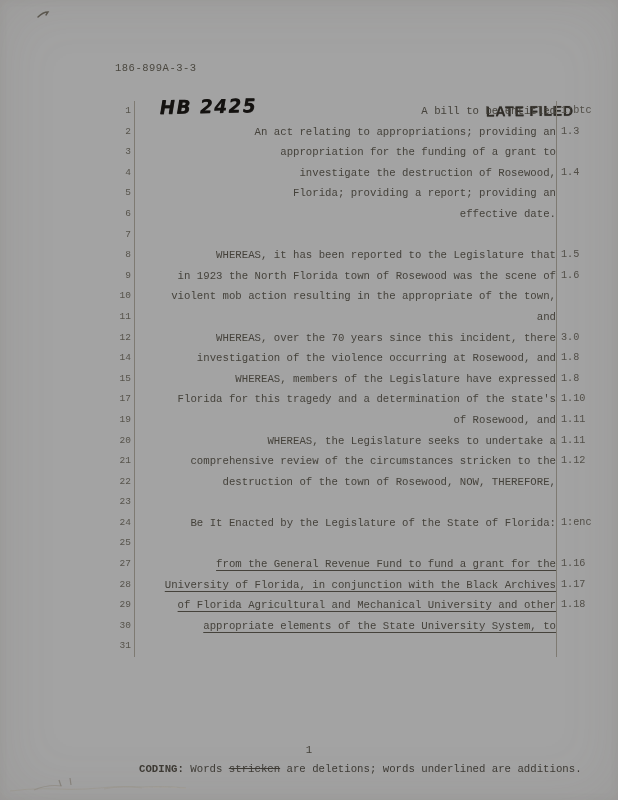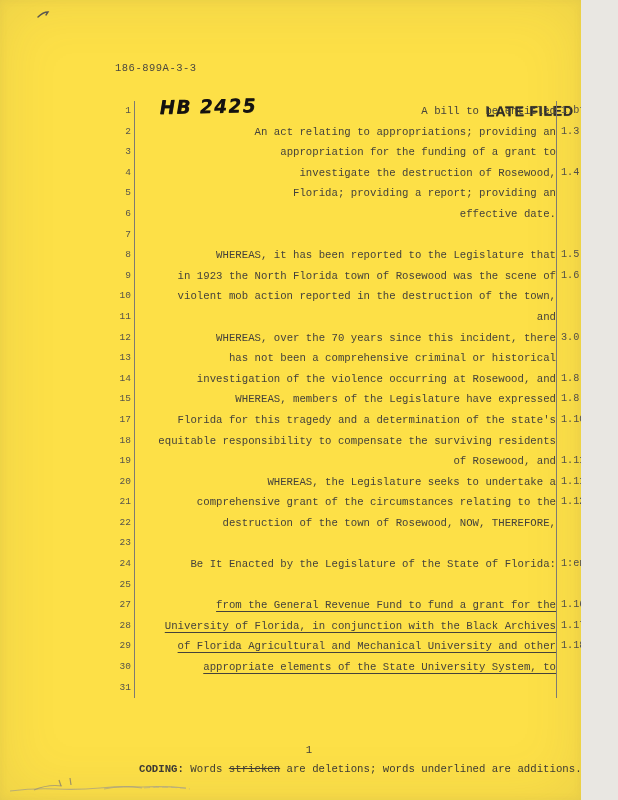--- a/index.html
+++ b/index.html
@@ -1,22 +1,21 @@
 <!DOCTYPE html>
 <html><head>
 <meta charset="utf-8">
 <style>
   html,body { margin:0; padding:0; background:#e9e7e2; }
   .page {
-    position:relative; width:544px; height:800px; overflow:hidden;
-    background:#fde047;
+    position:relative; width:618px; height:800px; overflow:hidden;
+    background:#a3a3a3;
     box-shadow: inset 0 0 60px rgba(100,94,82,.12), inset 0 0 8px rgba(100,94,82,.08);
     font-family:"Liberation Mono","DejaVu Sans Mono",monospace;
     color:#45423b;
-    padding-left:37px;
   }
   
   .doc-number {
     position:absolute; top:62px; left:115px;
     font-size:10.5px; letter-spacing:.5px; color:#4a473f;
   }
   .stamp {
     position:absolute; top:61px; left:486px;
     font-family:"Liberation Sans","DejaVu Sans",sans-serif;
     font-weight:bold; font-size:14px; letter-spacing:.8px; color:#2f2c27;
@@ -83,31 +82,29 @@
     <div class="rows">
         <div class="row"><span class="num">1</span><span class="txt"><span>              A bill to be entitled</span></span><span class="mg">1:btc</span></div>
         <div class="row"><span class="num">2</span><span class="txt"><span>          An act relating to appropriations; providing an</span></span><span class="mg">1.3</span></div>
         <div class="row"><span class="num">3</span><span class="txt"><span>          appropriation for the funding of a grant to</span></span><span class="mg"></span></div>
         <div class="row"><span class="num">4</span><span class="txt"><span>          investigate the destruction of Rosewood,</span></span><span class="mg">1.4</span></div>
         <div class="row"><span class="num">5</span><span class="txt"><span>          Florida; providing a report; providing an</span></span><span class="mg"></span></div>
         <div class="row"><span class="num">6</span><span class="txt"><span>          effective date.</span></span><span class="mg"></span></div>
         <div class="row"><span class="num">7</span><span class="txt"></span><span class="mg"></span></div>
         <div class="row"><span class="num">8</span><span class="txt"><span>         WHEREAS, it has been reported to the Legislature that</span></span><span class="mg">1.5</span></div>
         <div class="row"><span class="num">9</span><span class="txt"><span>in 1923 the North Florida town of Rosewood was the scene of</span></span><span class="mg">1.6</span></div>
-        <div class="row"><span class="num">10</span><span class="txt"><span>violent mob action reported in the destruction of the town,</span></span><span class="mg"></span></div>
+        <div class="row"><span class="num">10</span><span class="txt"><span>violent mob action resulting in the appropriate of the town,</span></span><span class="mg"></span></div>
         <div class="row"><span class="num">11</span><span class="txt"><span>and</span></span><span class="mg"></span></div>
         <div class="row"><span class="num">12</span><span class="txt"><span>         WHEREAS, over the 70 years since this incident, there</span></span><span class="mg">3.0</span></div>
-        <div class="row"><span class="num">13</span><span class="txt"><span>has not been a comprehensive criminal or historical</span></span><span class="mg"></span></div>
         <div class="row"><span class="num">14</span><span class="txt"><span>investigation of the violence occurring at Rosewood, and</span></span><span class="mg">1.8</span></div>
         <div class="row"><span class="num">15</span><span class="txt"><span>         WHEREAS, members of the Legislature have expressed</span></span><span class="mg">1.8</span></div>
         <div class="row"><span class="num">17</span><span class="txt"><span>Florida for this tragedy and a determination of the state's</span></span><span class="mg">1.10</span></div>
-        <div class="row"><span class="num">18</span><span class="txt"><span>equitable responsibility to compensate the surviving residents</span></span><span class="mg"></span></div>
         <div class="row"><span class="num">19</span><span class="txt"><span>of Rosewood, and</span></span><span class="mg">1.11</span></div>
         <div class="row"><span class="num">20</span><span class="txt"><span>         WHEREAS, the Legislature seeks to undertake a</span></span><span class="mg">1.11</span></div>
-        <div class="row"><span class="num">21</span><span class="txt"><span>comprehensive grant of the circumstances relating to the</span></span><span class="mg">1.12</span></div>
+        <div class="row"><span class="num">21</span><span class="txt"><span>comprehensive review of the circumstances stricken to the</span></span><span class="mg">1.12</span></div>
         <div class="row"><span class="num">22</span><span class="txt"><span>destruction of the town of Rosewood, NOW, THEREFORE,</span></span><span class="mg"></span></div>
         <div class="row"><span class="num">23</span><span class="txt"></span><span class="mg"></span></div>
         <div class="row"><span class="num">24</span><span class="txt"><span>Be It Enacted by the Legislature of the State of Florida:</span></span><span class="mg">1:enc</span></div>
         <div class="row"><span class="num">25</span><span class="txt"></span><span class="mg"></span></div>
         <div class="row"><span class="num">27</span><span class="txt"><span class="u">from the General Revenue Fund to fund a grant for the</span></span><span class="mg">1.16</span></div>
         <div class="row"><span class="num">28</span><span class="txt"><span class="u">University of Florida, in conjunction with the Black Archives</span></span><span class="mg">1.17</span></div>
         <div class="row"><span class="num">29</span><span class="txt"><span class="u">of Florida Agricultural and Mechanical University and other</span></span><span class="mg">1.18</span></div>
         <div class="row"><span class="num">30</span><span class="txt"><span class="u">appropriate elements of the State University System, to</span></span><span class="mg"></span></div>
         <div class="row"><span class="num">31</span><span class="txt"></span><span class="mg"></span></div>
       </div>

